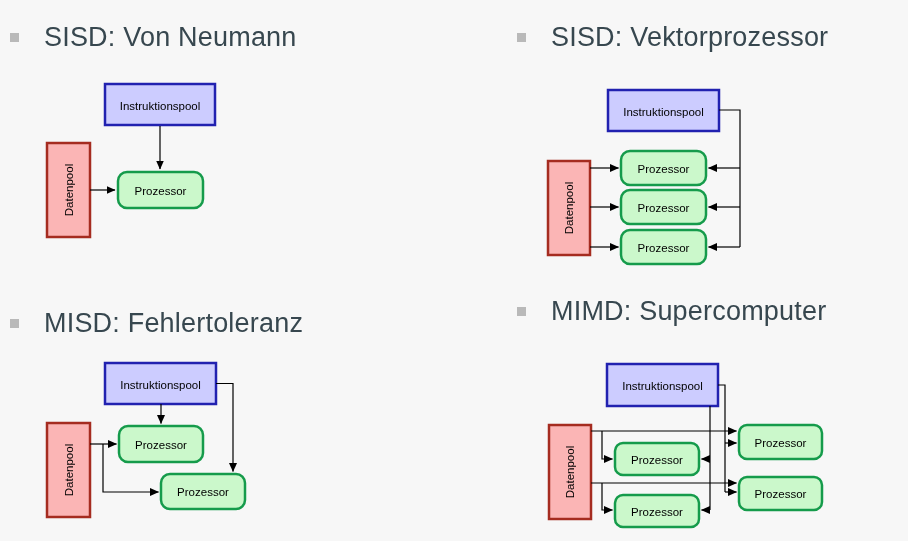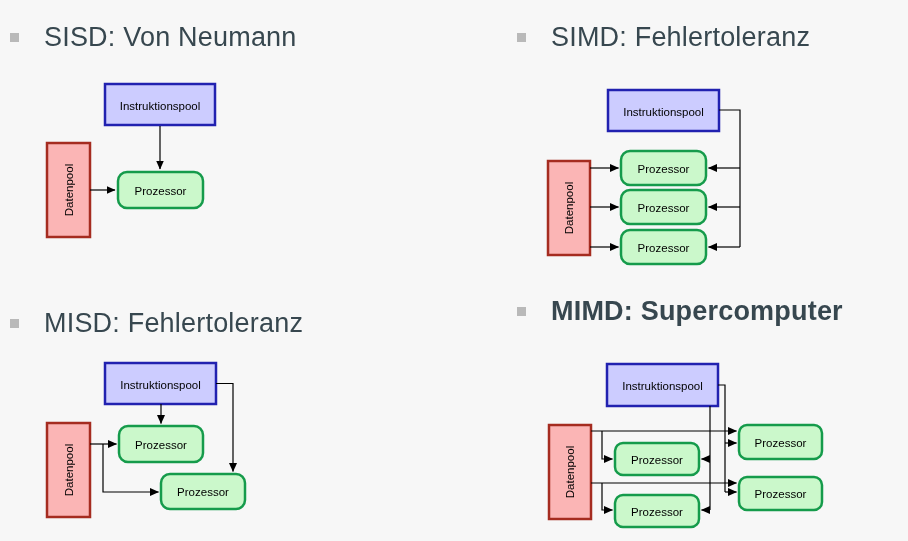--- a/index.html
+++ b/index.html
@@ -23,21 +23,21 @@
     margin-right:25px;
   }
   .title-text{
     font-size:27px;
     color:#37474f;
     letter-spacing:0.2px;
   }
   .t-sisd{left:10px;top:22px;}
   .t-simd{left:517px;top:22px;}
   .t-misd{left:10px;top:308px;}
-  .t-mimd{left:517px;top:296px;font-weight:bold;}
+  .t-mimd{left:517px;top:296px;}
 
   svg.diagram{position:absolute;overflow:visible;}
   .d-sisd{left:40px;top:75px;}
   .d-simd{left:540px;top:85px;}
   .d-misd{left:40px;top:355px;}
   .d-mimd{left:540px;top:355px;}
 
   .box-blue{fill:#ccccff;stroke:#2121b0;stroke-width:2.5;}
   .box-red{fill:#fbb5b5;stroke:#a52c20;stroke-width:2.5;}
   .box-green{fill:#cbf8cb;stroke:#159b4b;stroke-width:2.5;}
@@ -54,21 +54,21 @@
 <body>
 
 <div class="slide">
 
   <div class="quad-title t-sisd">
     <span class="bullet"></span>
     <span class="title-text">SISD: Von Neumann</span>
   </div>
   <div class="quad-title t-simd">
     <span class="bullet"></span>
-    <span class="title-text">SIMD: Fehlertoleranz</span>
+    <span class="title-text">SISD: Vektorprozessor</span>
   </div>
   <div class="quad-title t-misd">
     <span class="bullet"></span>
     <span class="title-text">MISD: Fehlertoleranz</span>
   </div>
   <div class="quad-title t-mimd">
     <span class="bullet"></span>
     <span class="title-text">MIMD: Supercomputer</span>
   </div>
 

